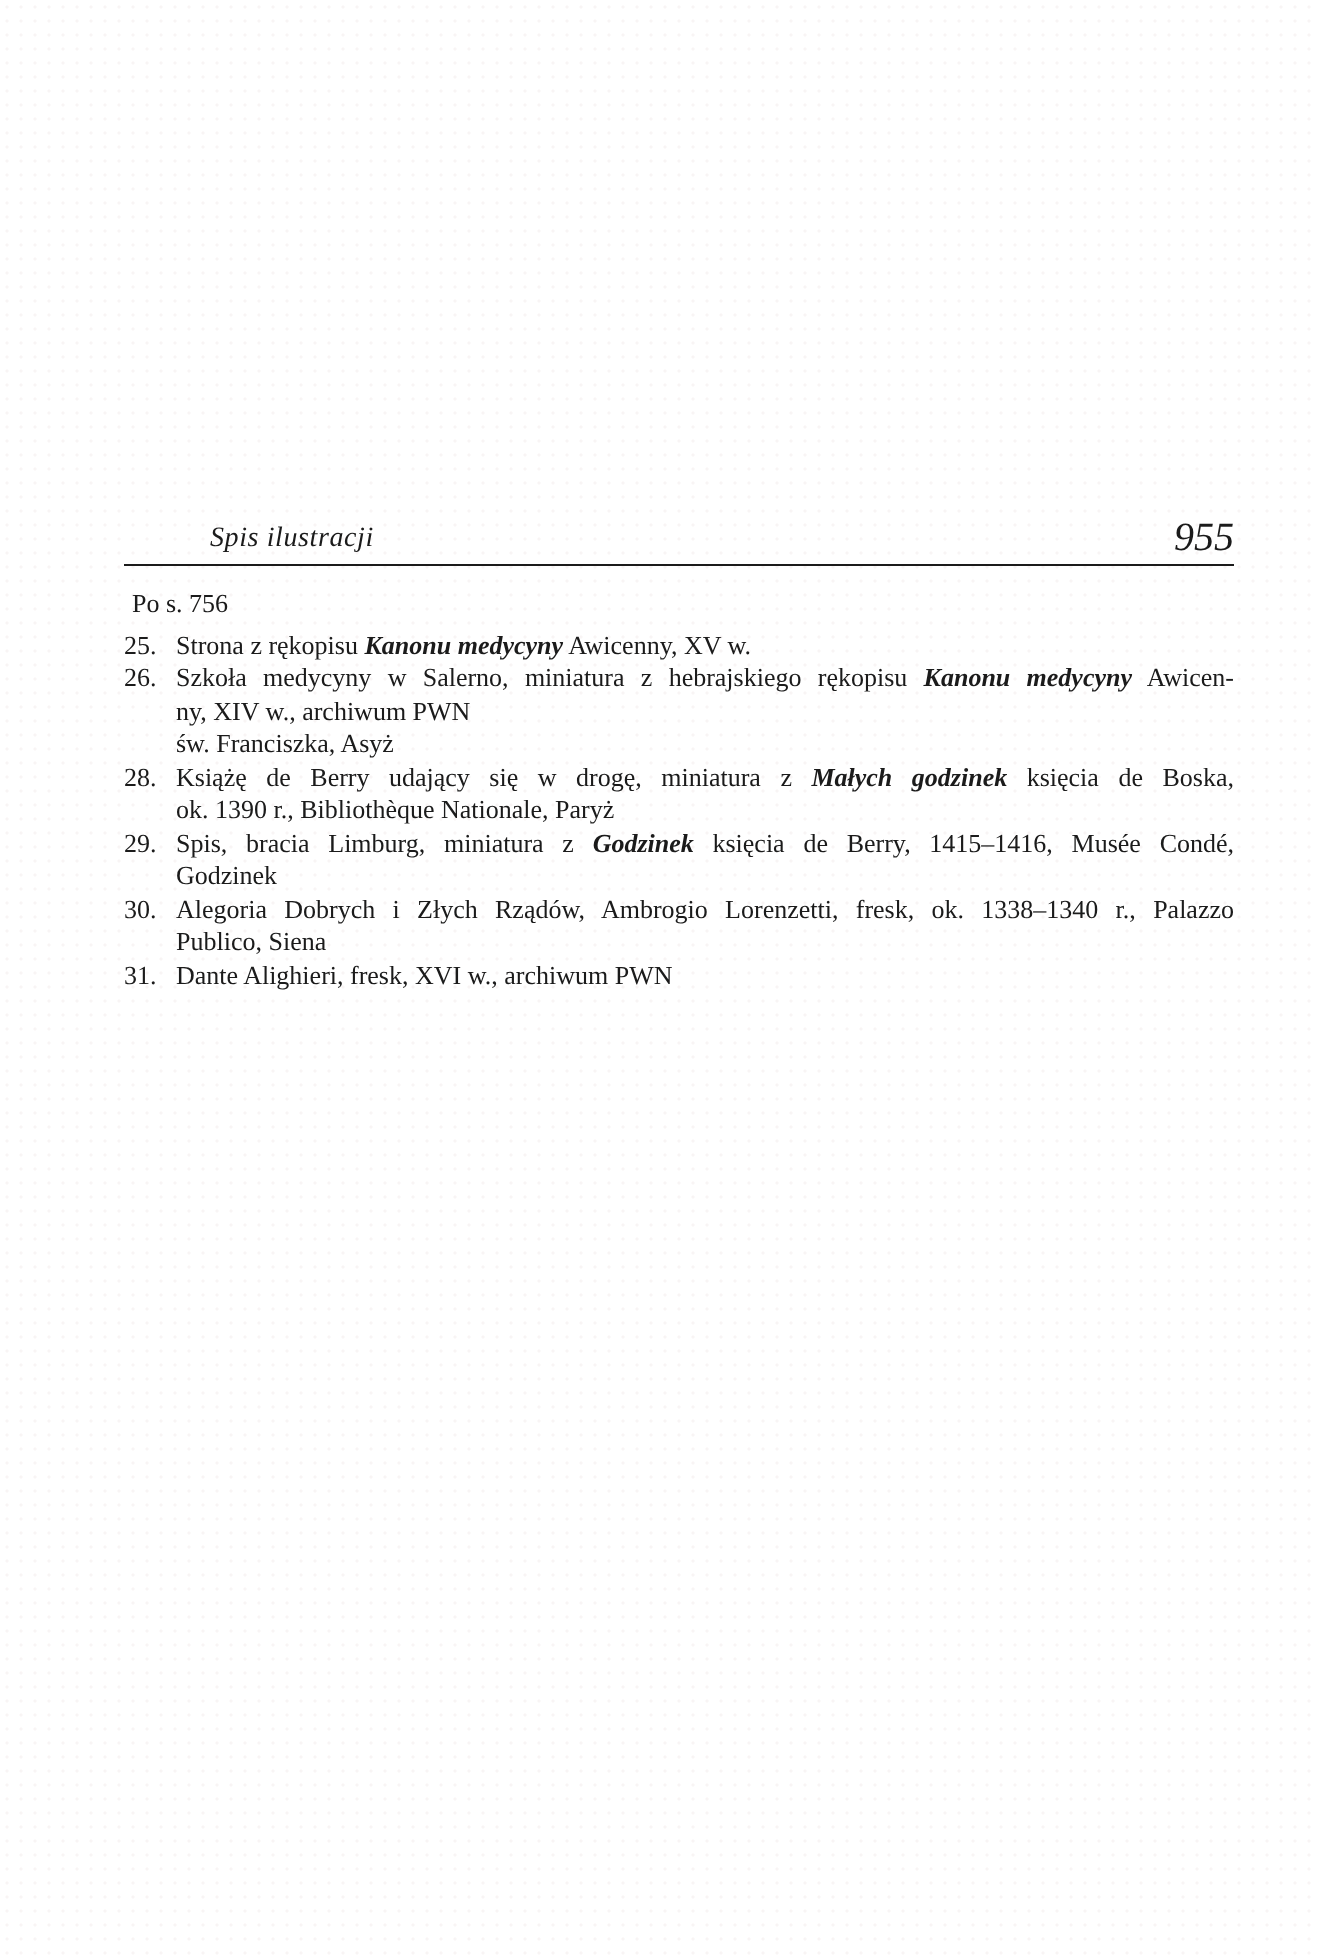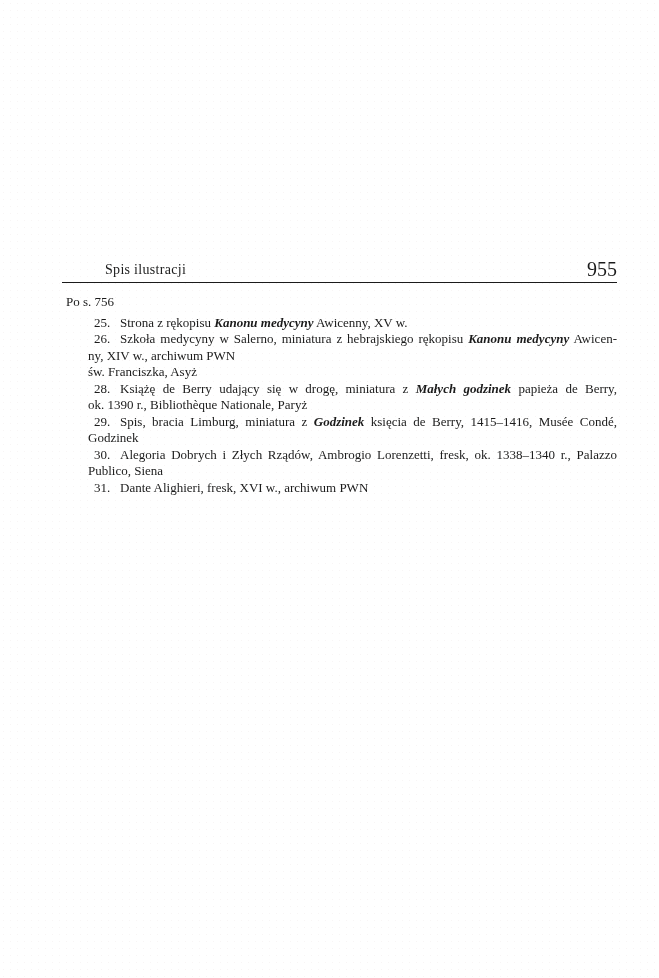--- a/index.html
+++ b/index.html
@@ -23,20 +23,21 @@
     position: absolute;
     left: 62px;
     top: 261px;
     width: 555px;
   }
   .running-head {
     display: flex;
     justify-content: space-between;
     align-items: center;
     line-height: 17px;
+    font-style: italic;
   }
   .head-title {
     margin-left: 43px;
     font-size: 14px;
     letter-spacing: 0.3px;
   }
   .head-page {
     font-size: 20px;
   }
   .rule {
@@ -66,21 +67,20 @@
   .line.just {
     text-align: justify;
     text-align-last: justify;
   }
   .line.cont {
     padding-left: 26px;
   }
   .num {
     display: inline-block;
     width: 26px;
-    margin-left: 32px;
   }
   .it {
     font-style: italic;
     font-weight: 600;
   }
 </style>
 </head>
 <body>
 
 <div class="page">
@@ -100,21 +100,21 @@
             <div class="line"><span class="num">25.</span><span>Strona z rękopisu </span><span class="it">Kanonu medycyny</span><span> Awicenny, XV w.</span></div>
           </div>
           <div class="entry">
             <div class="line just"><span class="num">26.</span><span>Szkoła medycyny w Salerno, miniatura z hebrajskiego rękopisu </span><span class="it">Kanonu medycyny</span><span> Awicen-</span></div>
             <div class="line cont"><span>ny, XIV w., archiwum PWN</span></div>
           </div>
           <div class="entry">
             <div class="line cont"><span>św. Franciszka, Asyż</span></div>
           </div>
           <div class="entry">
-            <div class="line just"><span class="num">28.</span><span>Książę de Berry udający się w drogę, miniatura z </span><span class="it">Małych godzinek</span><span> papieża de Berry,</span></div>
+            <div class="line just"><span class="num">28.</span><span>Książę de Berry udający się w drogę, miniatura z </span><span class="it">Małych godzinek</span><span> księcia de Boska,</span></div>
             <div class="line cont"><span>ok. 1390 r., Bibliothèque Nationale, Paryż</span></div>
           </div>
           <div class="entry">
             <div class="line just"><span class="num">29.</span><span>Spis, bracia Limburg, miniatura z </span><span class="it">Godzinek</span><span> księcia de Berry, 1415–1416, Musée Condé,</span></div>
             <div class="line cont"><span>Godzinek</span></div>
           </div>
           <div class="entry">
             <div class="line just"><span class="num">30.</span><span>Alegoria Dobrych i Złych Rządów, Ambrogio Lorenzetti, fresk, ok. 1338–1340 r., Palazzo</span></div>
             <div class="line cont"><span>Publico, Siena</span></div>
           </div>

